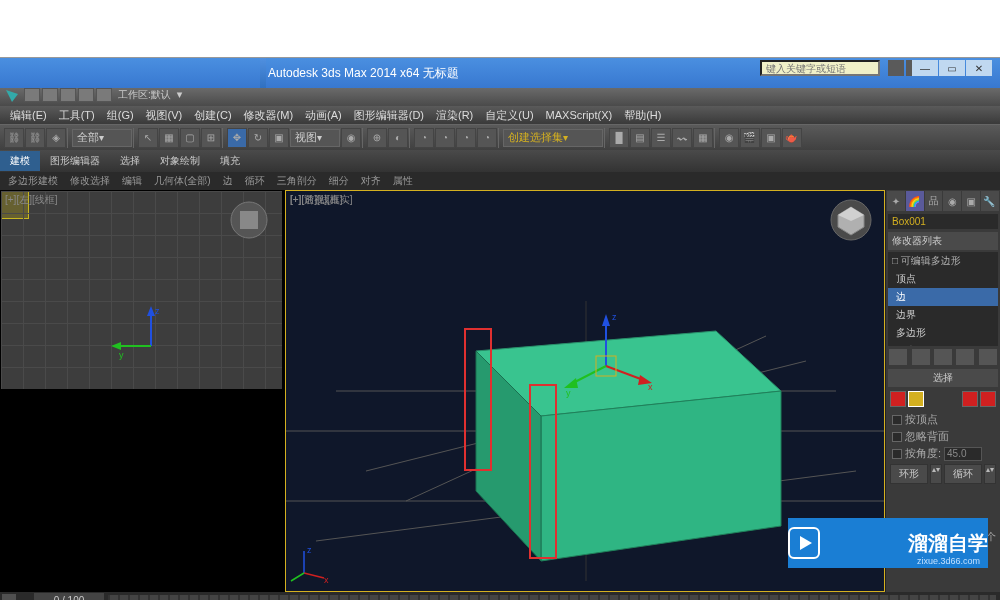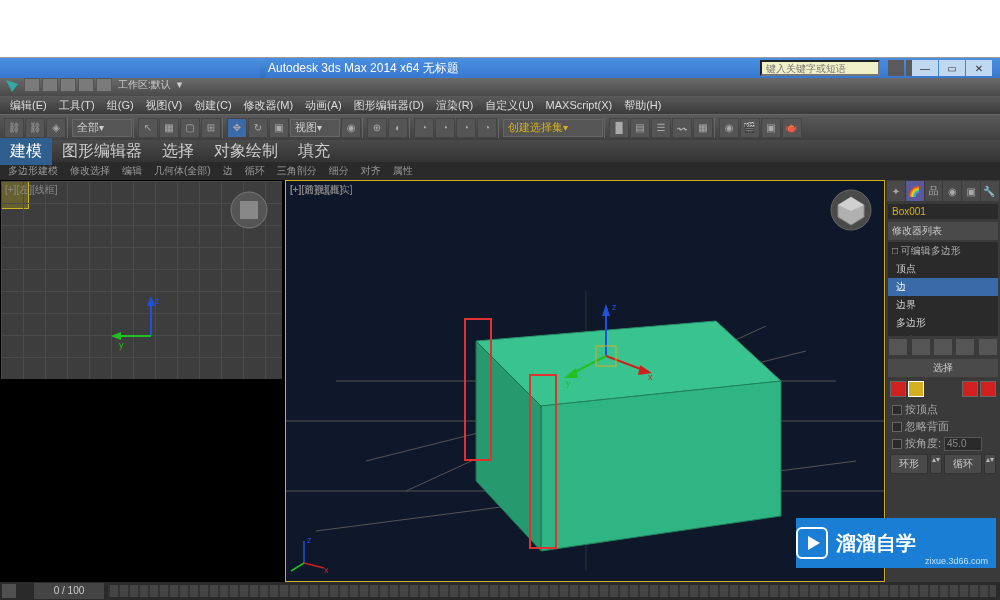--- a/index.html
+++ b/index.html
@@ -1,37 +1,37 @@
 <!DOCTYPE html>
 <html><head>
 <meta charset="utf-8">
 <style>
 *{margin:0;padding:0;box-sizing:border-box;font-family:"Microsoft YaHei",Arial,sans-serif;font-size:11px;user-select:none}
 body{background:#0a0a0a;width:1000px;height:600px;overflow:hidden;color:#b8b8b8}
 .win-top{height:58px;background:#fff;border-bottom:1px solid #999}
-.win-titlebar{height:20px;background:linear-gradient(#4a8fe0,#3878d0);display:flex;align-items:center;padding-left:268px;position:relative}
+.win-titlebar{height:30px;background:linear-gradient(#4a8fe0,#3878d0);display:flex;align-items:center;padding-left:268px;position:relative}
 .title-text{color:#fff;font-size:12px}
 .win-btns{position:absolute;right:8px;top:2px;display:flex;gap:1px}
 .win-btn{width:26px;height:16px;background:#c0d8f0;display:flex;align-items:center;justify-content:center;font-size:10px;color:#333}
 .search-box{position:absolute;right:120px;top:2px;width:120px;height:16px;background:#f0f0c8;color:#888;font-size:10px;padding:1px 4px}
 .search-icons{position:absolute;right:78px;top:2px;display:flex;gap:2px}
 .search-icons span{width:16px;height:16px;background:#5a5a5a;display:inline-block}
 .sep-bar{position:absolute;left:260px;width:6px;height:100%;background:linear-gradient(#5090e0,#3070c0)}
 .quick-bar{height:18px;background:linear-gradient(#6a6a6a,#4a4a4a);display:flex;padding:0 4px;gap:2px}
 .qb-item{width:16px;height:14px;background:#7a7a7a;border:1px solid #555}
 .qb-text{color:#ccc;font-size:10px;padding:0 4px}
 .menu-bar{height:18px;background:linear-gradient(#5a5a5a,#3a3a3a);display:flex;align-items:center;padding:0 4px;gap:0}
 .menu-item{color:#ddd;font-size:11px;padding:2px 6px;cursor:pointer}
 .toolbar{height:26px;background:linear-gradient(#5a5a5a,#404040);display:flex;align-items:center;padding:0 4px;gap:1px;border-top:1px solid #666}
 .tb-sep{width:4px;height:20px;border-left:1px solid #666}
 .tb-btn{width:20px;height:20px;background:#555;border:1px solid #444;display:flex;align-items:center;justify-content:center;color:#aaa;font-size:10px}
 .tb-btn.active{background:#3a6aa8}
 .tb-drop{height:18px;background:#555;border:1px solid #666;color:#ccc;padding:0 4px;font-size:10px;display:flex;align-items:center}
 .ribbon{height:22px;background:linear-gradient(#4a4a4a,#333);display:flex;align-items:center}
-.ribbon-tab{padding:3px 10px;color:#ccc;font-size:16px}
+.ribbon-tab{padding:3px 10px;color:#ccc;font-size:10px}
 .ribbon-tab.active{background:#2f5f8f;color:#fff}
 .ribbon-sub{height:18px;background:#2a2a2a;display:flex;align-items:center;gap:0;padding:0 2px}
 .rsub-item{color:#999;font-size:10px;padding:2px 6px}
 .main-area{display:flex;height:402px}
 .viewports{flex:1;display:grid;grid-template-columns:283px 1fr;grid-template-rows:1fr 1fr;gap:2px;background:#000;padding:0}
 .viewport{background:#3d3d3d;position:relative;border:1px solid #000;overflow:hidden}
 .viewport.active{border:1px solid #d4b020}
 .vp-label{position:absolute;top:2px;left:4px;color:#888;font-size:10px;z-index:5}
 .vp-grid{position:absolute;inset:0;background-image:linear-gradient(#4a4a4a 1px,transparent 1px),linear-gradient(90deg,#4a4a4a 1px,transparent 1px);background-size:22px 22px}
 .cube-view{position:absolute;top:8px;right:12px;width:42px;height:42px;display:flex;align-items:center;justify-content:center}
@@ -58,21 +58,21 @@
 .sel-title{text-align:center;color:#ccc;font-size:10px;padding:2px;background:#4a4a4a}
 .sel-icons{display:flex;gap:2px;padding:4px 2px;align-items:center}
 .sel-ico{width:16px;height:16px;border:1px solid #666}
 .chk-row{display:flex;align-items:center;gap:3px;color:#aaa;font-size:10px;padding:1px 4px}
 .chk{width:10px;height:10px;border:1px solid #666;background:#2a2a2a}
 .num-input{width:38px;height:14px;background:#2a2a2a;border:1px solid #555;color:#888;font-size:10px;padding:0 2px}
 .btn-row{display:flex;gap:2px;padding:2px}
 .flat-btn{flex:1;background:#4a4a4a;border:1px solid #333;color:#ccc;font-size:10px;text-align:center;padding:2px}
 .time-slider{height:18px;background:#2a2a2a;display:flex;align-items:center}
 .time-pos{width:70px;height:16px;background:#444;color:#ccc;font-size:10px;text-align:center;line-height:16px;margin-left:16px}
-.watermark{position:absolute;right:4px;bottom:32px;width:200px;height:50px;background:#1a7ed4;display:flex;align-items:center;justify-content:flex-start;gap:8px;z-index:50}
+.watermark{position:absolute;right:12px;bottom:32px;width:200px;height:50px;background:#1a7ed4;display:flex;align-items:center;justify-content:space-between;gap:8px;z-index:50}
 .wm-logo{width:32px;height:32px;border:2px solid #fff;border-radius:6px;display:flex;align-items:center;justify-content:center}
 .wm-play{width:0;height:0;border-left:12px solid #fff;border-top:7px solid transparent;border-bottom:7px solid transparent;margin-left:3px}
 .wm-text{color:#fff;font-size:20px;font-weight:bold}
 .wm-url{position:absolute;bottom:2px;right:8px;color:#c0e0ff;font-size:9px}
 .blur2{right:0;bottom:82px;width:115px;height:38px}
 svg{overflow:visible}
 .axis-label{font-size:9px;font-family:Arial}
 </style>
 </head>
 <body>

